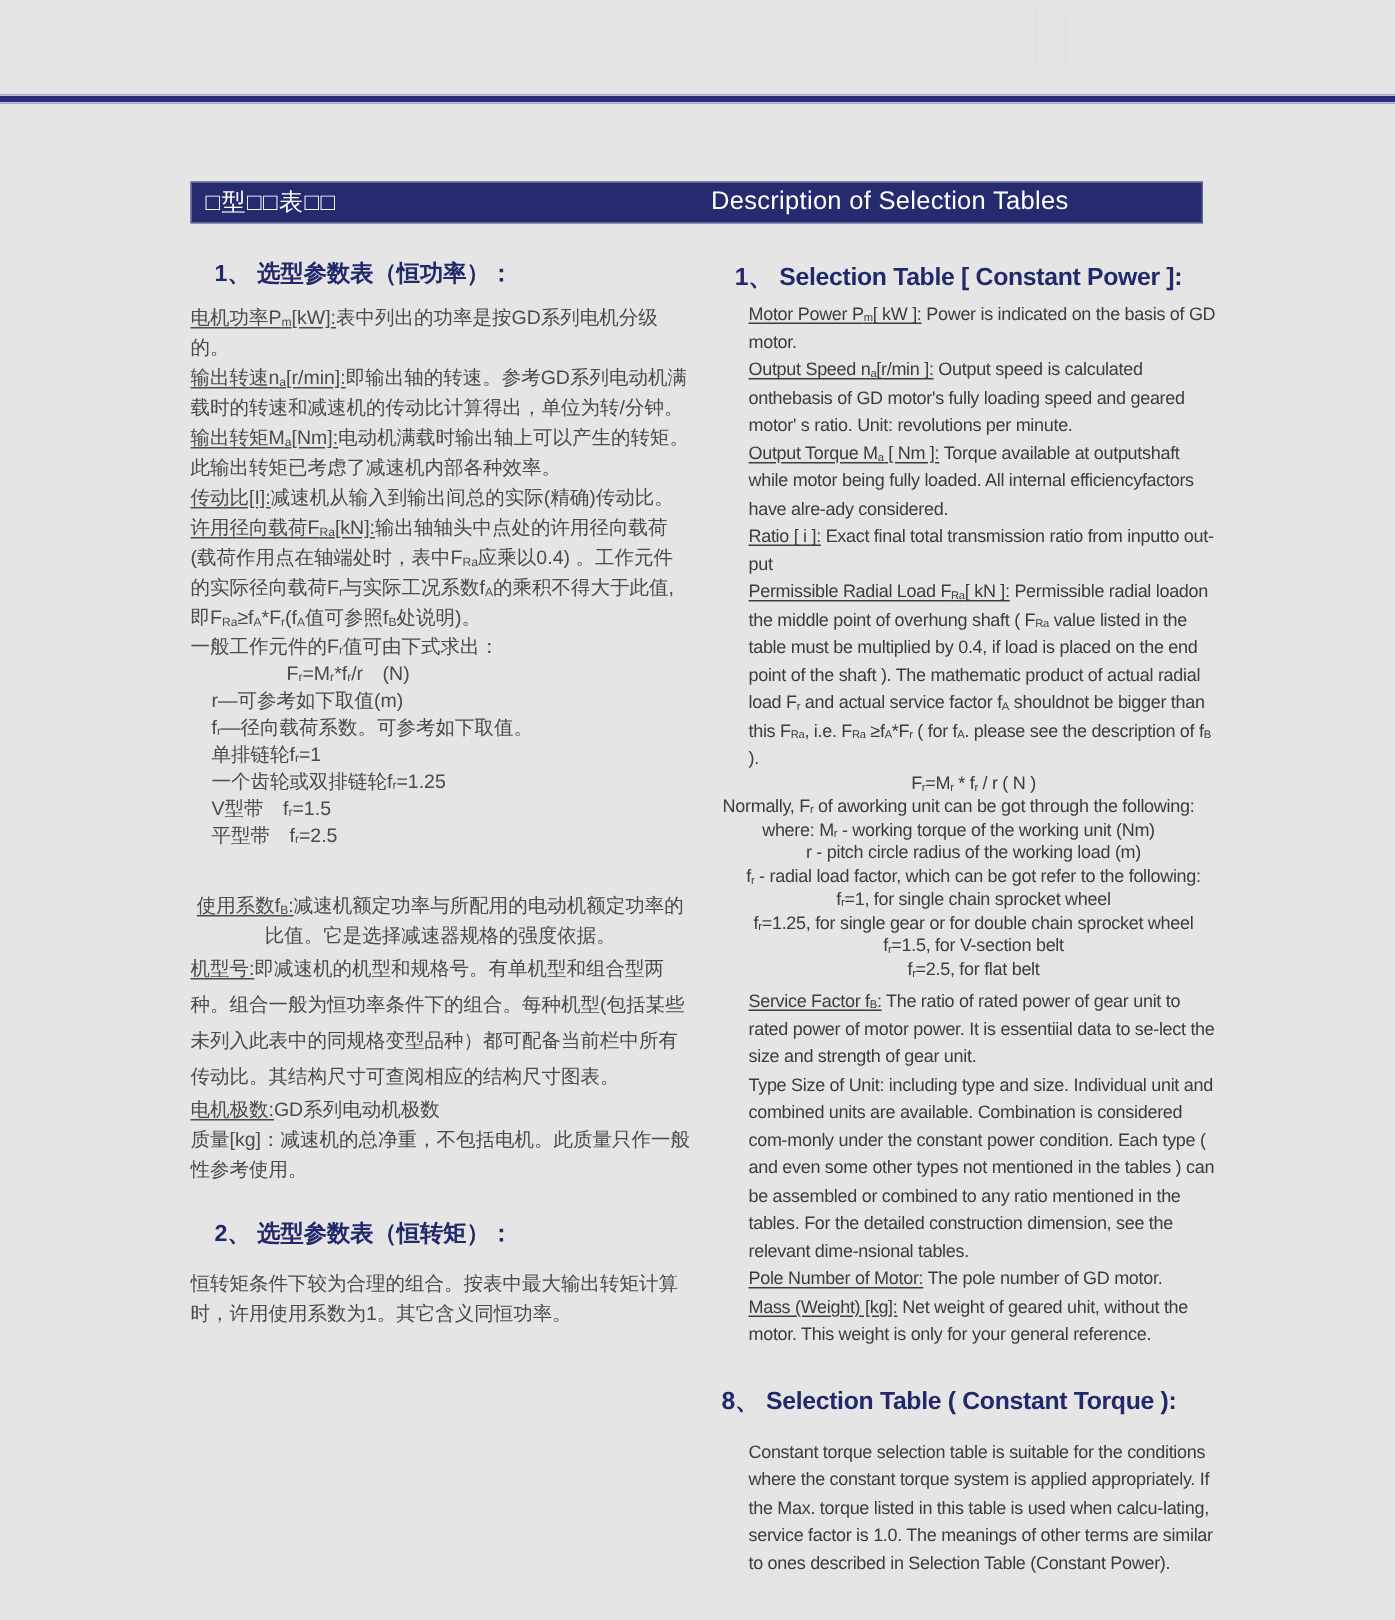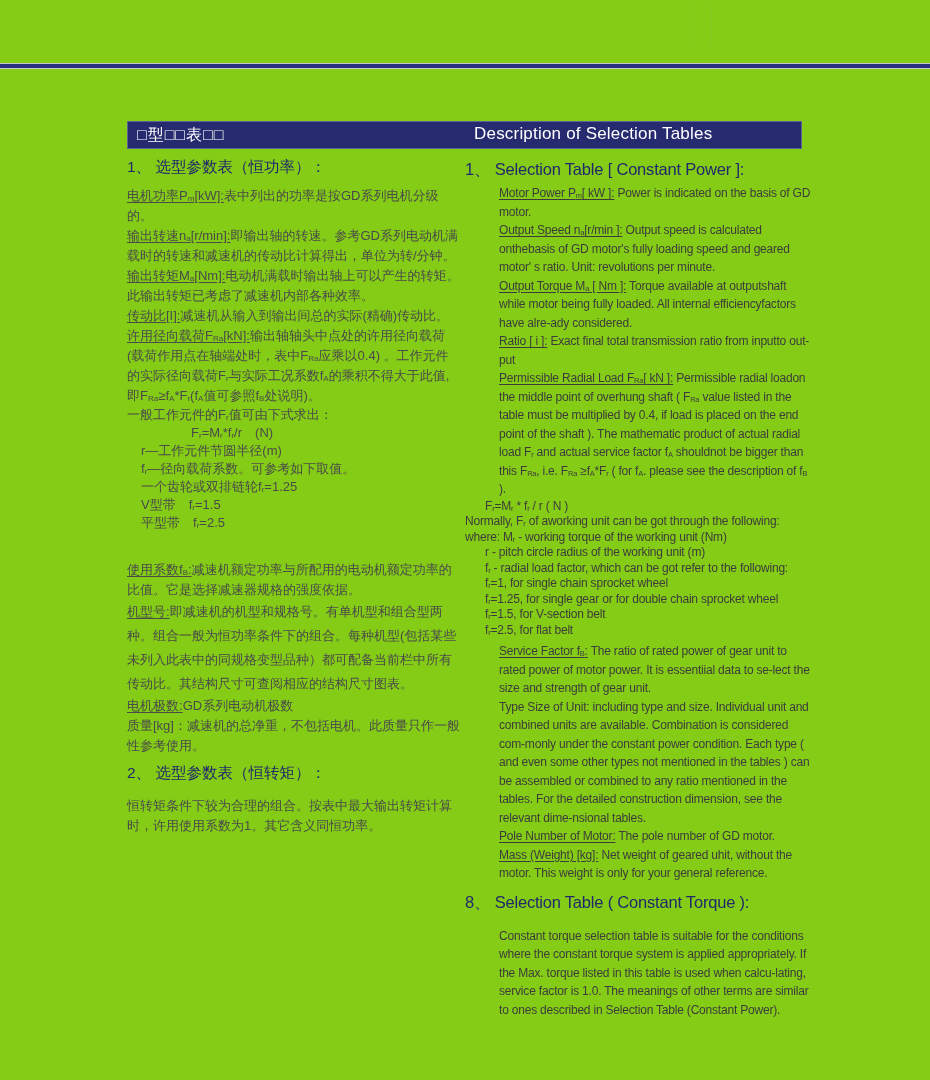--- a/index.html
+++ b/index.html
@@ -1,16 +1,16 @@
 <!DOCTYPE html>
 <html><head>
 <meta charset="utf-8">
 <style>
   html,body{margin:0;padding:0;background:#ffffff;}
-  .page{position:relative;width:930px;height:1080px;background:#84cc16;overflow:hidden;
+  .page{position:relative;width:930px;height:1080px;background:#e5e5e5;overflow:hidden;
         font-family:"Liberation Sans","DejaVu Sans",sans-serif;}
 
   .ghost-logo{position:absolute;left:690px;top:6px;width:170px;height:38px;opacity:0.05;
               background:linear-gradient(90deg,#8aa 0 2px,transparent 2px 20px,#9ab 20px 22px,transparent 22px);}
 
   .top-rule{position:absolute;left:0;top:63px;width:930px;height:4px;background:#2b2e7c;
             border-top:1px solid #c3c5d1;border-bottom:1px solid #c3c5d1;}
 
   .title-bar{position:absolute;left:127px;top:121px;width:675px;height:28px;background:#262a6e;
              box-shadow:inset 0 0 0 1px rgba(160,165,205,.45);}
@@ -18,41 +18,41 @@
   .title-en{position:absolute;left:347px;top:3px;font-size:17px;color:#ffffff;letter-spacing:.2px;white-space:nowrap;}
 
   .col{position:absolute;top:150px;}
   .col-left{left:127px;width:333px;}
   .col-right{left:465px;width:348px;}
 
   .col p{margin:0;}
   .col-left p{font-size:13px;line-height:20px;color:#4a4a4a;}
   .col-right p{font-size:12px;line-height:18.5px;color:#3d3c3c;letter-spacing:-0.2px;margin-left:34px;}
 
-  .hd{margin:0;font-weight:normal;color:#21296b;line-height:22px;}
+  .hd{margin:16px;font-weight:bold;color:#21296b;line-height:22px;}
   .hd-zh{font-size:15.5px;padding-top:6px;}
   .hd-en{font-size:16.5px;padding-top:8px;letter-spacing:-0.2px;}
 
   .term{text-decoration:underline;text-underline-offset:2px;}
 
   sub{font-size:0.62em;line-height:0;vertical-align:baseline;position:relative;top:0.15em;}
 
   .fblock-zh{font-size:13px;line-height:18px;color:#4a4a4a;}
   .fblock-en{font-size:12px;line-height:15.5px;color:#3d3c3c;letter-spacing:-0.2px;}
   .fl{margin:0;}
   .izh1{padding-left:14px;}
   .izh2{padding-left:64px;}
   .ien1{padding-left:20px;}
   .ien-hang{text-indent:20px;}
 
   
   .mb0{margin-bottom:0;}   .mb2{margin-bottom:2px;}  .mb3{margin-bottom:3px;}
-  .mb4{margin-bottom:4px;} .mb5{margin-bottom:5px;}  .mb7{margin-bottom:7px;}
+  .mb4{margin-bottom:4px;text-align:center;} .mb5{margin-bottom:5px;}  .mb7{margin-bottom:7px;}
   .mb8{margin-bottom:8px;} .mb10{margin-bottom:10px;}.mb11{margin-bottom:11px;}
-  .mb12{margin-bottom:12px;}.mb14{margin-bottom:14px;}.mb16{margin-bottom:16px;}
+  .mb12{margin-bottom:12px;}.mb14{margin-bottom:14px;}.mb16{margin-bottom:16px;text-align:center;}
   .mb18{margin-bottom:18px;}.mb22{margin-bottom:22px;}.mb24{margin-bottom:24px;}
   .mb28{margin-bottom:28px;}.mb40{margin-bottom:40px;}
   .loose{line-height:24px !important;}
 </style>
 </head>
 <body>
 
 <div class="page">
 
   <div class="ghost-logo"></div>
@@ -72,22 +72,23 @@
 
     <p class="mb22"><span class="term">输出转矩M<sub>a</sub>[Nm]:</span><span>电动机满载时输出轴上可以产生的转矩。此输出转矩已考虑了减速机内部各种效率。</span></p>
 
     <p class="mb24"><span class="term">传动比[I]:</span><span>减速机从输入到输出间总的实际(精确)传动比。</span></p>
 
     <p class="mb40"><span class="term">许用径向载荷F<sub>Ra</sub>[kN]:</span><span>输出轴轴头中点处的许用径向载荷(载荷作用点在轴端处时，表中F<sub>Ra</sub>应乘以0.4) 。工作元件的实际径向载荷F<sub>r</sub>与实际工况系数f<sub>A</sub>的乘积不得大于此值,即F<sub>Ra</sub>≥f<sub>A</sub>*F<sub>r</sub>(f<sub>A</sub>值可参照f<sub>B</sub>处说明)。</span></p>
 
     <div class="fblock-zh mb28">
       <div class="fl">一般工作元件的F<sub>r</sub>值可由下式求出：</div>
       <div class="fl izh2">F<sub>r</sub>=M<sub>r</sub>*f<sub>r</sub>/r　(N)</div>
-      <div class="fl izh1">r—工作元件节圆半径(m)</div>
+      <div class="fl izh1">r—可参考如下取值(m)</div>
       <div class="fl izh1">f<sub>r</sub>—径向载荷系数。可参考如下取值。</div>
+      <div class="fl izh1">单排链轮f<sub>r</sub>=1</div>
       <div class="fl izh1">一个齿轮或双排链轮f<sub>r</sub>=1.25</div>
       <div class="fl izh1">V型带　f<sub>r</sub>=1.5</div>
       <div class="fl izh1">平型带　f<sub>r</sub>=2.5</div>
     </div>
 
     <p class="mb16"><span class="term">使用系数f<sub>B</sub>:</span><span>减速机额定功率与所配用的电动机额定功率的比值。它是选择减速器规格的强度依据。</span></p>
 
     <p class="loose mb11"><span class="term">机型号:</span><span>即减速机的机型和规格号。有单机型和组合型两种。组合一般为恒功率条件下的组合。每种机型(包括某些未列入此表中的同规格变型品种）都可配备当前栏中所有传动比。其结构尺寸可查阅相应的结构尺寸图表。</span></p>
 
     <p class="mb2"><span class="term">电机极数:</span><span>GD系列电动机极数</span></p>
@@ -109,21 +110,21 @@
     <p class="mb5"><span class="term">Output Torque M<sub>a</sub> [ Nm ]:</span><span> Torque available at outputshaft while motor being fully loaded. All internal efficiencyfactors have alre-ady considered.</span></p>
 
     <p class="mb7"><span class="term">Ratio [ i ]:</span><span> Exact final total transmission ratio from inputto out-put</span></p>
 
     <p class="mb10"><span class="term">Permissible Radial Load F<sub>Ra</sub>[ kN ]:</span><span> Permissible radial loadon the middle point of overhung shaft ( F<sub>Ra</sub> value listed in the table must be multiplied by 0.4, if load is placed on the end point of the shaft ). The mathematic product of actual radial load F<sub>r</sub> and actual service factor f<sub>A</sub> shouldnot be bigger than this F<sub>Ra</sub>, i.e. F<sub>Ra</sub> ≥f<sub>A</sub>*F<sub>r</sub> ( for f<sub>A</sub>. please see the description of f<sub>B</sub> ).</span></p>
 
     <div class="fblock-en mb4">
       <div class="fl ien1">F<sub>r</sub>=M<sub>r</sub> * f<sub>r</sub> / r ( N )</div>
       <div class="fl">Normally, F<sub>r</sub> of aworking unit can be got through the following:</div>
       <div class="fl">where: M<sub>r</sub> - working torque of the working unit (Nm)</div>
-      <div class="fl ien1">r - pitch circle radius of the working unit (m)</div>
+      <div class="fl ien1">r - pitch circle radius of the working load (m)</div>
       <div class="fl ien1">f<sub>r</sub> - radial load factor, which can be got refer to the following:</div>
       <div class="fl ien1">f<sub>r</sub>=1, for single chain sprocket wheel</div>
       <div class="fl ien-hang">f<sub>r</sub>=1.25, for single gear or for double chain sprocket wheel</div>
       <div class="fl ien1">f<sub>r</sub>=1.5, for V-section belt</div>
       <div class="fl ien1">f<sub>r</sub>=2.5, for flat belt</div>
     </div>
 
     <p class="mb2"><span class="term">Service Factor f<sub>B</sub>:</span><span> The ratio of rated power of gear unit to rated power of motor power. It is essentiial data to se-lect the size and strength of gear unit.</span></p>
 
     <p class="mb3"><span>Type Size of Unit: including type and size. Individual unit and combined units are available. Combination is considered com-monly under the constant power condition. Each type ( and even some other types not mentioned in the tables ) can be assembled or combined to any ratio mentioned in the tables. For the detailed construction dimension, see the relevant dime-nsional tables.</span></p>

